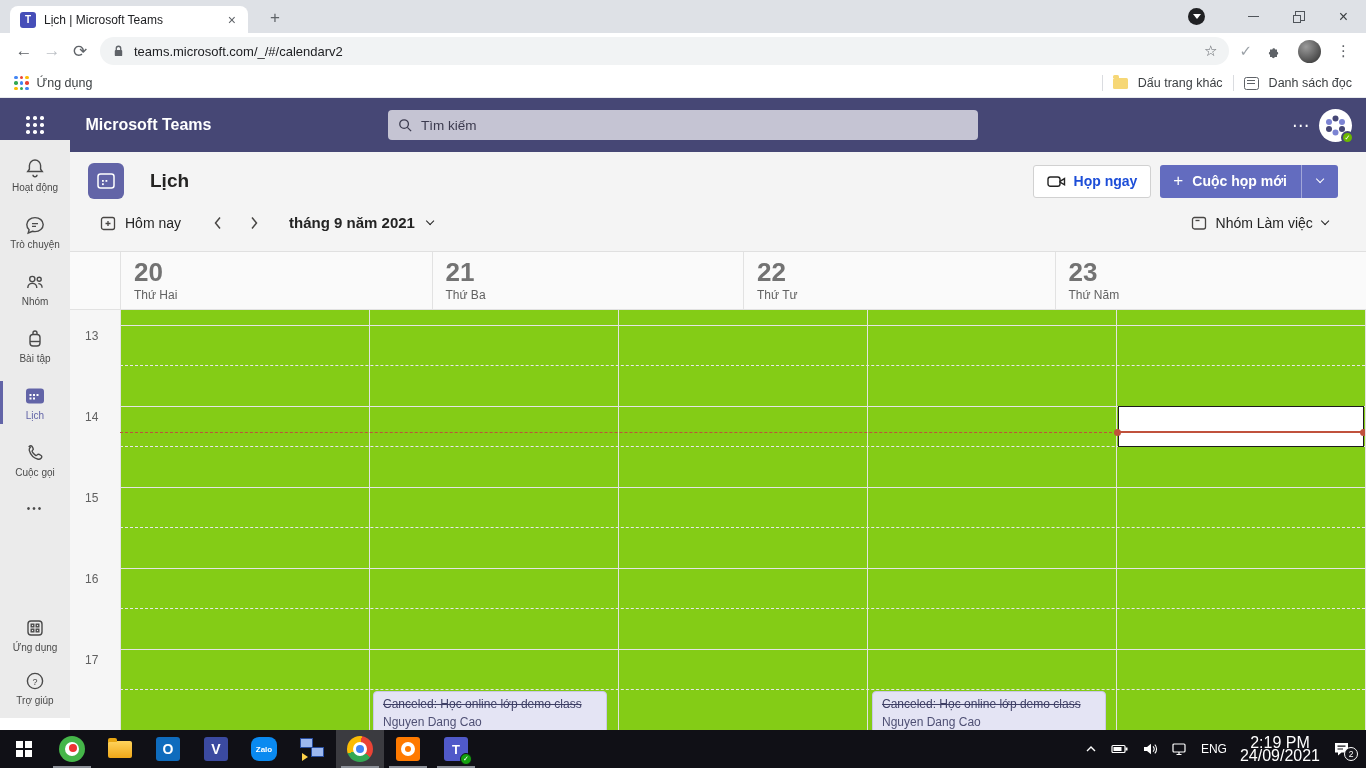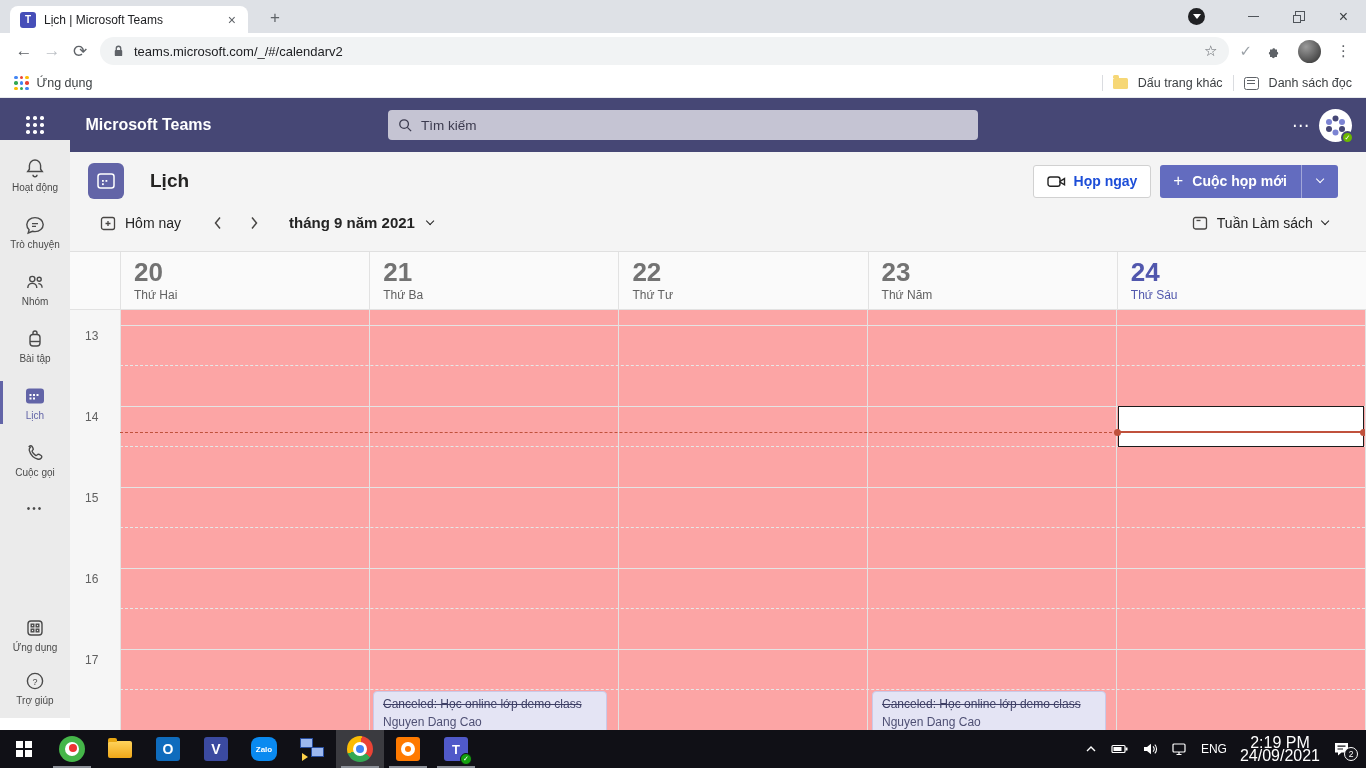--- a/index.html
+++ b/index.html
@@ -90,21 +90,21 @@
   .month { font-size:15px; font-weight:bold; margin-left:30px; display:flex; align-items:center; gap:12px; }
   .view-sel { margin-left:auto; display:flex; align-items:center; gap:9px; }
 
   .day-head { height:58px; display:flex; background:#fafafa; border-bottom:1px solid #e2e2e2; }
   .dh-gutter { width:50px; flex:none; }
   .dh-col { flex:1; border-left:1px solid #e2e2e2; padding:5px 0 0 13px; }
   .dh-num { font-size:26px; font-weight:600; color:#737373; line-height:30px; }
   .dh-name { font-size:12px; color:#616161; margin-top:1px; }
   .dh-col.today .dh-num, .dh-col.today .dh-name { color:#5157ad; }
 
-  .grid { position:relative; height:420px; background:#fca5a5; overflow:hidden; border-right:1px solid #e2e2e2; }
+  .grid { position:relative; height:420px; background:#84cc16; overflow:hidden; border-right:1px solid #e2e2e2; }
   .grid-cols { position:absolute; inset:0; display:flex; }
   .g-gutter { width:50px; flex:none; background:#f6f6f6; }
   .g-col { flex:1; border-left:1px solid #e2e2e2; }
   .hline { position:absolute; left:50px; right:0; height:0; border-top:1px solid #e4e4e4; }
   .hline.half { border-top-style:dashed; border-top-color:#e7e7e7; }
   .hlabel { position:absolute; left:15px; font-size:12px; color:#616161; }
   .now-dash { position:absolute; left:50px; width:997px; top:122px; border-top:1.6px dashed #c0513c; }
   .slot-sel { position:absolute; left:1048px; top:96px; width:246px; height:41px; background:#fff; border:1.6px solid #1b1b1b; }
   .now-solid { position:absolute; left:1047px; width:247px; top:121px; height:2.4px; background:#c0513c; }
   .now-dot { position:absolute; width:7px; height:7px; border-radius:50%; background:#c0513c; top:119px; }
@@ -377,21 +377,21 @@
       </span>
       <span class="month">
         <span>tháng 9 năm 2021</span>
         <i class="chev"></i>
       </span>
       <span class="view-sel">
         <svg width="16" height="16" viewBox="0 0 16 16" fill="none" stroke="#484644" stroke-width="1.3">
             <rect x="1.5" y="2.5" width="13" height="11.5" rx="2"></rect>
             <path d="M4.5 5.5h4"></path>
           </svg>
-        <span>Tuần Làm sách</span>
+        <span>Nhóm Làm việc</span>
         <i class="chev"></i>
       </span>
     </div>
 
     <div class="day-head">
       <div class="dh-gutter"></div>
       <div class="dh-col">
         <div class="dh-num">20</div>
         <div class="dh-name">Thứ Hai</div>
       </div>
@@ -399,24 +399,20 @@
         <div class="dh-num">21</div>
         <div class="dh-name">Thứ Ba</div>
       </div>
       <div class="dh-col">
         <div class="dh-num">22</div>
         <div class="dh-name">Thứ Tư</div>
       </div>
       <div class="dh-col">
         <div class="dh-num">23</div>
         <div class="dh-name">Thứ Năm</div>
-      </div>
-      <div class="dh-col today">
-        <div class="dh-num">24</div>
-        <div class="dh-name">Thứ Sáu</div>
       </div>
     </div>
 
     <div class="grid">
       <div class="grid-cols">
         <div class="g-gutter"></div>
         <div class="g-col"></div>
         <div class="g-col"></div>
         <div class="g-col"></div>
         <div class="g-col"></div>

